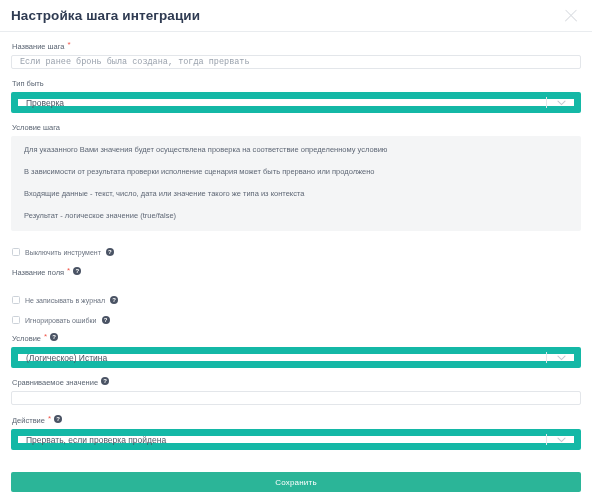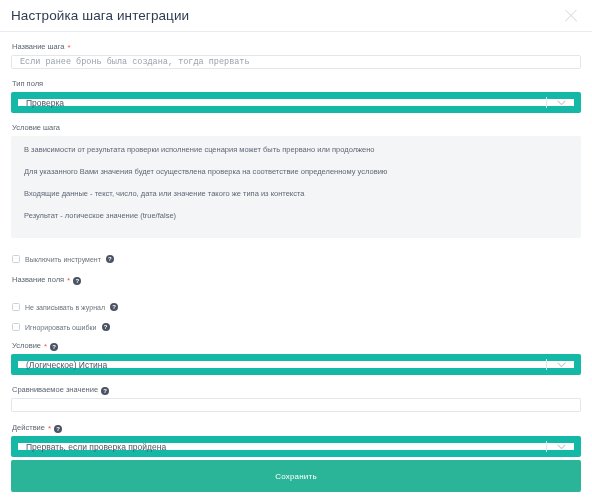--- a/index.html
+++ b/index.html
@@ -24,21 +24,21 @@
     height: 32px;
     flex: 0 0 32px;
     display: flex;
     align-items: center;
     justify-content: space-between;
     padding: 0 12px 0 11px;
     border-bottom: 1px solid #e9ecef;
   }
   .modal-title {
     font-size: 13.5px;
-    font-weight: normal;
+    font-weight: bold;
     color: #2f3b52;
     letter-spacing: 0.1px;
     line-height: 1;
   }
   .close-btn {
     width: 18px; height: 18px;
     position: relative;
     cursor: pointer;
     opacity: 0.85;
   }
@@ -59,21 +59,21 @@
     padding: 9px 11px 0 11px;
     overflow: hidden;
   }
 
   .field-label {
     font-size: 7.5px;
     color: #5a6472;
     line-height: 11px;
     margin: 0 0 3px 1px;
     display: flex;
-    align-items: flex-end;
+    align-items: flex-start;
     gap: 3px;
     white-space: nowrap;
   }
   .req { color: #f0564a; font-size: 8px; line-height: 1; }
 
   .help-icon {
     display: inline-block;
     width: 8px; height: 8px;
     border-radius: 50%;
     background: #4a5364;
@@ -143,21 +143,21 @@
     border-radius: 2px;
     padding: 9px 12px 9px 13px;
   }
   .desc-line {
     font-size: 7.5px;
     color: #5e6775;
     line-height: 10px;
     margin-bottom: 12px;
     white-space: nowrap;
   }
-  .desc-line:last-child { margin-bottom: 8px; }
+  .desc-line:last-child { margin-bottom: 1px; }
 
   .checkbox-row {
     display: flex;
     align-items: center;
     gap: 5px;
     margin: 0 0 0 1px;
     height: 14px;
   }
   .cb {
     width: 8px; height: 8px;
@@ -180,21 +180,21 @@
   .gap-12 { height: 12px; }
   .gap-14 { height: 14px; }
 
   
   .modal-footer {
     flex: 0 0 auto;
     padding: 0 11px 10px 11px;
   }
   .save-btn {
     width: 100%;
-    height: 32px;
+    height: 20px;
     background: #2bb598;
     border: none;
     border-radius: 2px;
     color: #ffffff;
     font-size: 8px;
     font-family: inherit;
     cursor: pointer;
     display: flex;
     align-items: center;
     justify-content: center;
@@ -215,40 +215,40 @@
 
     <div class="field-label">
       <span>Название шага</span>
       <span class="req">*</span>
     </div>
     <div class="text-input placeholder">Если ранее бронь была создана, тогда прервать</div>
 
     <div class="gap-9"></div>
 
     <div class="field-label">
-      <span>Тип поля</span>
+      <span>Тип быть</span>
     </div>
     <div class="select-box">
       <span class="select-value">Проверка</span>
       <span class="select-sep"></span>
       <span class="chevron">
         <svg width="9" height="6" viewBox="0 0 9 6">
             <path d="M1 1.2 L4.5 4.6 L8 1.2" stroke="#c3c9d1" stroke-width="1.1" fill="none" stroke-linecap="round"></path>
           </svg>
       </span>
     </div>
 
     <div class="gap-9"></div>
 
     <div class="field-label">
       <span>Условие шага</span>
     </div>
     <div class="desc-box">
+      <div class="desc-line">Для указанного Вами значения будет осуществлена проверка на соответствие определенному условию</div>
       <div class="desc-line">В зависимости от результата проверки исполнение сценария может быть прервано или продолжено</div>
-      <div class="desc-line">Для указанного Вами значения будет осуществлена проверка на соответствие определенному условию</div>
       <div class="desc-line">Входящие данные - текст, число, дата или значение такого же типа из контекста</div>
       <div class="desc-line">Результат - логическое значение (true/false)</div>
     </div>
 
     <div class="gap-14"></div>
 
     <div class="checkbox-row">
       <span class="cb"></span>
       <span class="cb-label">Выключить инструмент</span>
       <span class="help-icon">?</span>

